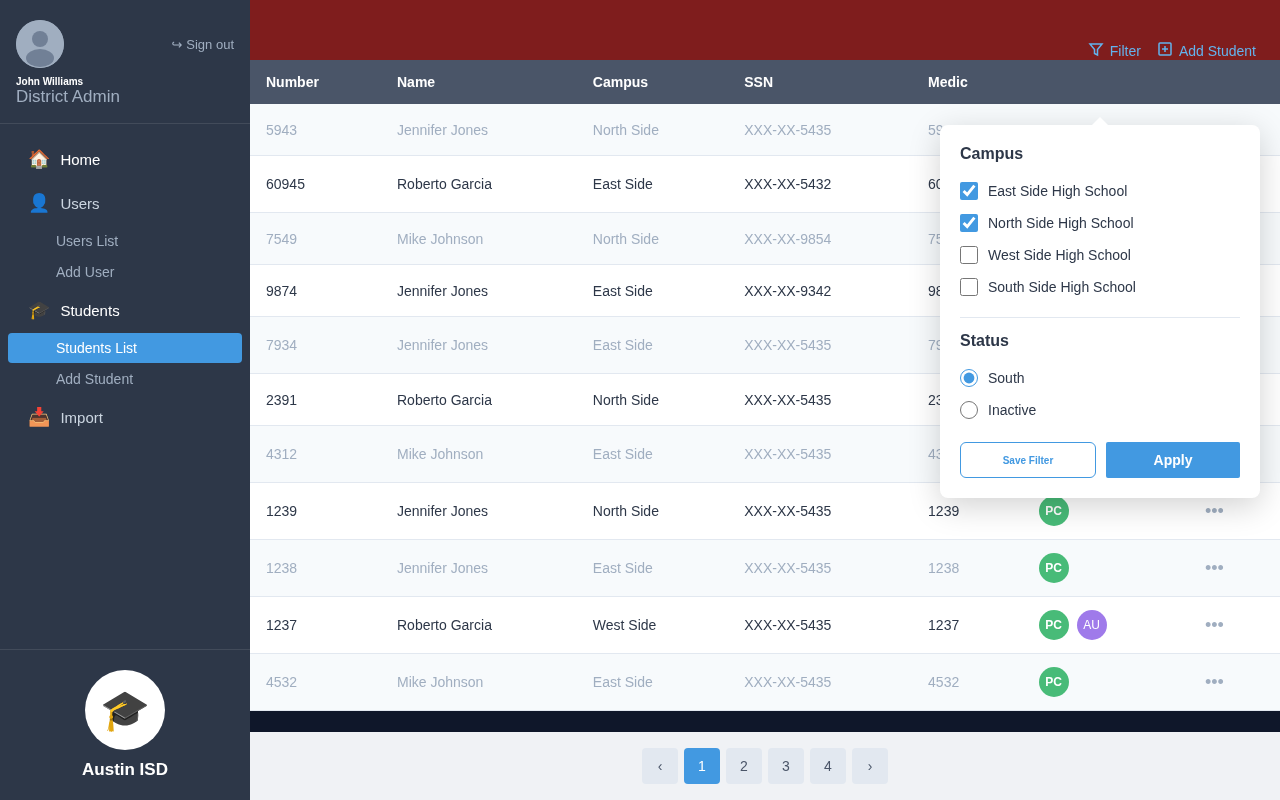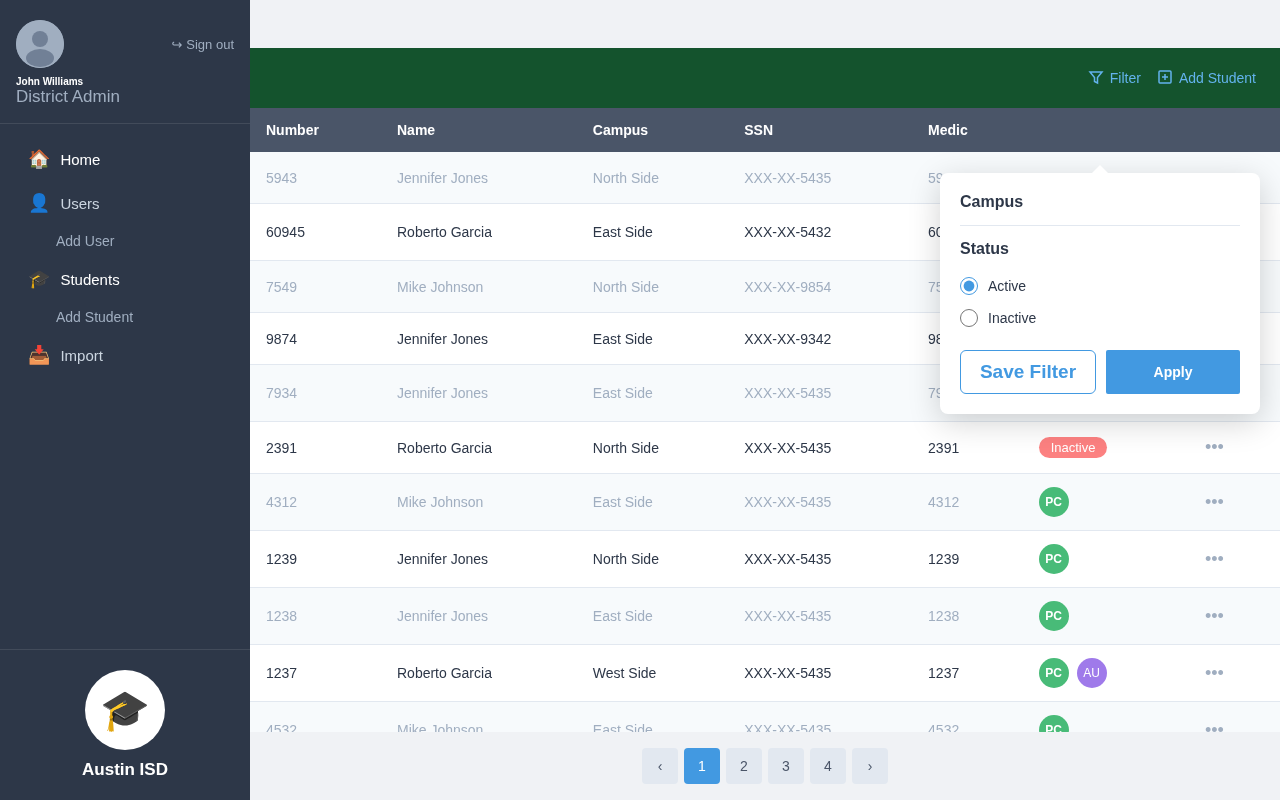--- a/index.html
+++ b/index.html
@@ -94,43 +94,42 @@
       flex: 1;
       display: flex;
       flex-direction: column;
       height: 800px;
       overflow: hidden;
       position: relative;
     }
 
     
     .main-header {
-      background: #14532d;
+      background: #7f1d1d;
       height: 60px;
       display: flex;
-      align-items: center;
+      align-items: flex-end;
       justify-content: flex-end;
       padding: 0 24px;
       gap: 16px;
-      margin-top: 48px;
     }
     .header-btn {
       display: flex; align-items: center; gap: 6px;
       background: none; border: none; cursor: pointer;
       font-size: 14px; font-weight: 500; color: #63b3ed;
     }
     .header-btn.add-btn {
       color: #63b3ed;
     }
 
     
     .table-area {
       flex: 1;
       overflow-y: auto;
-      background: #8b5cf6;
+      background: #0f172a;
       padding: 0;
       position: relative;
     }
 
     table {
       width: 100%;
       border-collapse: collapse;
       background: #fff;
     }
     thead tr {
@@ -250,21 +249,21 @@
     .filter-actions {
       display: flex; gap: 10px; margin-top: 16px;
     }
     .save-filter-btn {
       flex: 1;
       padding: 10px;
       border: 1.5px solid #4299e1;
       background: #fff;
       color: #4299e1;
       border-radius: 6px;
-      font-size: 19px; font-weight: 600;
+      font-size: 10px; font-weight: 600;
       cursor: pointer;
     }
     .apply-btn {
       flex: 1;
       padding: 10px;
       border: none;
       background: #4299e1;
       color: #fff;
       border-radius: 2px;
       font-size: 14px; font-weight: 600;
@@ -304,25 +303,31 @@
   <nav class="sidebar-nav">
     <div class="nav-item active-nav">
       <span class="nav-icon">🏠</span>
       <span>Home</span>
     </div>
     <div class="nav-item">
       <span class="nav-icon">👤</span>
       <span>Users</span>
     </div>
     <div class="nav-sub-item">
+      <span>Users List</span>
+    </div>
+    <div class="nav-sub-item">
       <span>Add User</span>
     </div>
     <div class="nav-item active-nav">
       <span class="nav-icon">🎓</span>
       <span>Students</span>
+    </div>
+    <div class="nav-sub-item active-sub">
+      <span>Students List</span>
     </div>
     <div class="nav-sub-item">
       <span>Add Student</span>
     </div>
     <div class="nav-item">
       <span class="nav-icon">📥</span>
       <span>Import</span>
     </div>
   </nav>
 
@@ -530,25 +535,43 @@
     </td>
     <td>
       <button class="dots-btn">•••</button>
     </td>
   </tr>
         </tbody>
     </table>
 
     <div class="filter-popup">
       <div class="filter-section-title">Campus</div>
+      <div class="filter-campus-list">
+        <label class="filter-option">
+          <input type="checkbox" checked="" style="">
+          <span>East Side High School</span>
+        </label>
+        <label class="filter-option">
+          <input type="checkbox" checked="" style="">
+          <span>North Side High School</span>
+        </label>
+        <label class="filter-option">
+          <input type="checkbox" style="">
+          <span>West Side High School</span>
+        </label>
+        <label class="filter-option">
+          <input type="checkbox" style="">
+          <span>South Side High School</span>
+        </label>
+      </div>
       <hr class="filter-divider">
       <div class="filter-section-title">Status</div>
       <label class="filter-option">
         <input type="radio" name="status" checked="" style="">
-        <span>Active</span>
+        <span>South</span>
       </label>
       <label class="filter-option">
         <input type="radio" name="status" style="">
         <span>Inactive</span>
       </label>
       <div class="filter-actions">
         <button class="save-filter-btn">Save Filter</button>
         <button class="apply-btn">Apply</button>
       </div>
     </div>

